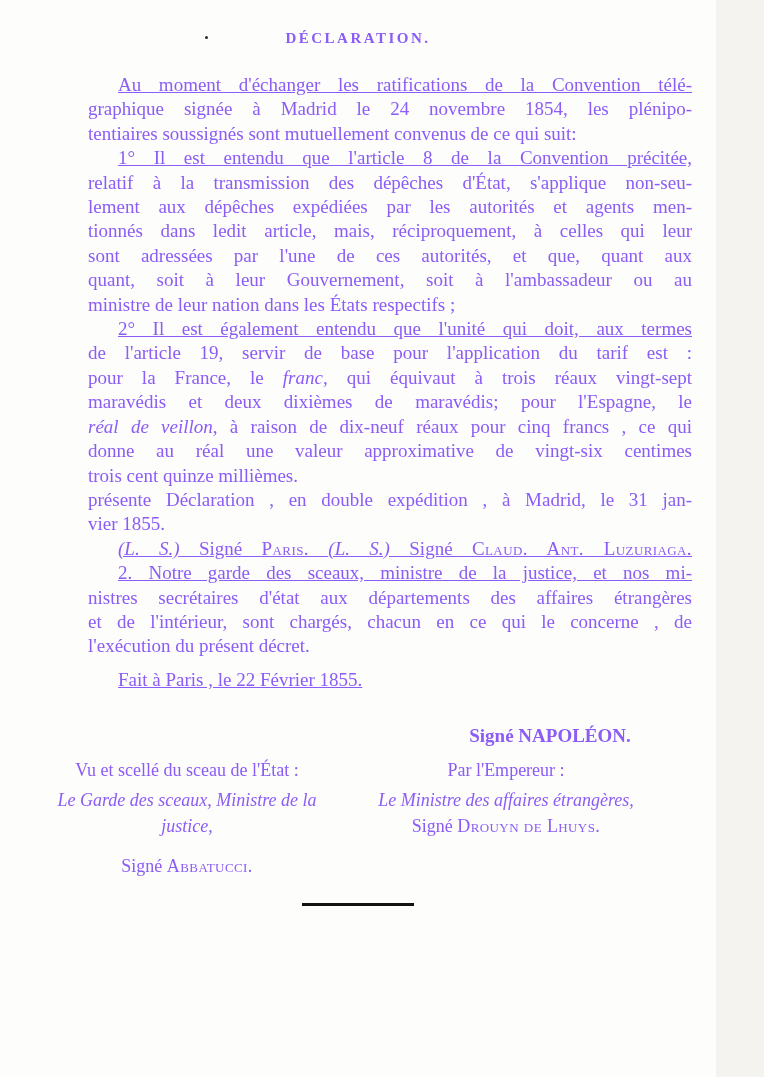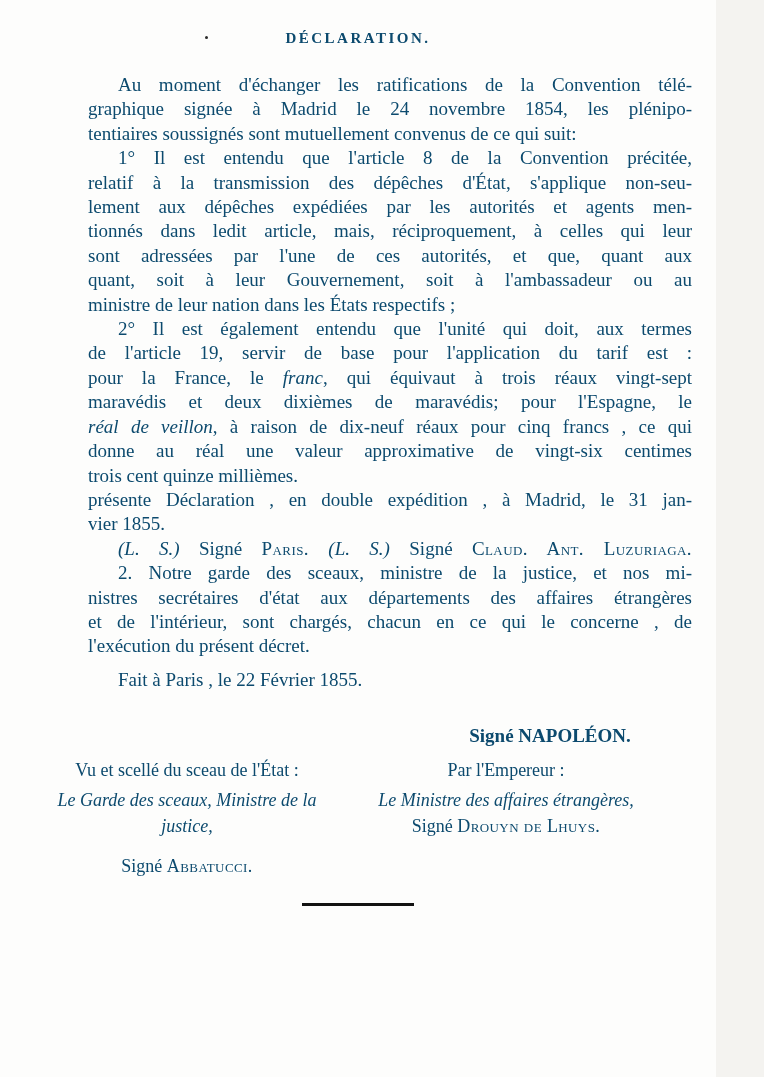--- a/index.html
+++ b/index.html
@@ -1,21 +1,21 @@
 <!DOCTYPE html>
 <html><head>
 <meta charset="utf-8">
 <style>
   html,body { margin:0; padding:0; background:#f4f3f0; }
   .page {
     position:relative;
     width:716px; height:1077px;
     background:#fefefdff;
     background-color:#fdfdfc;
-    color:#0c4a6e;
+    color:#8b5cf6;
     font-family:"Liberation Serif", serif;
     box-sizing:border-box;
     padding-top:30px;
     overflow:hidden;
   }
   .speck {
     position:absolute; left:205px; top:36px;
     width:3px; height:3px; background:#2a2a2a; border-radius:50%;
   }
   .title {
@@ -27,21 +27,21 @@
   }
   .body-block {
     width:604px;
     margin-left:88px;
     font-size:19px;
     line-height:24.4px;
     text-align:justify;
   }
   .line { text-align:justify; }
   .line.jl { text-align-last:justify; }
-  .line.indent { text-indent:30px; }
+  .line.indent { text-indent:30px;text-decoration:underline; }
   .line.gap { margin-top:9px; }
   .it { font-style:italic; }
   .sc { font-variant:small-caps; letter-spacing:0.4px; }
   .napoleon {
     margin:33px 0 0 400px;
     width:300px;
     text-align:center;
     font-size:19px;
     font-weight:bold;
   }

